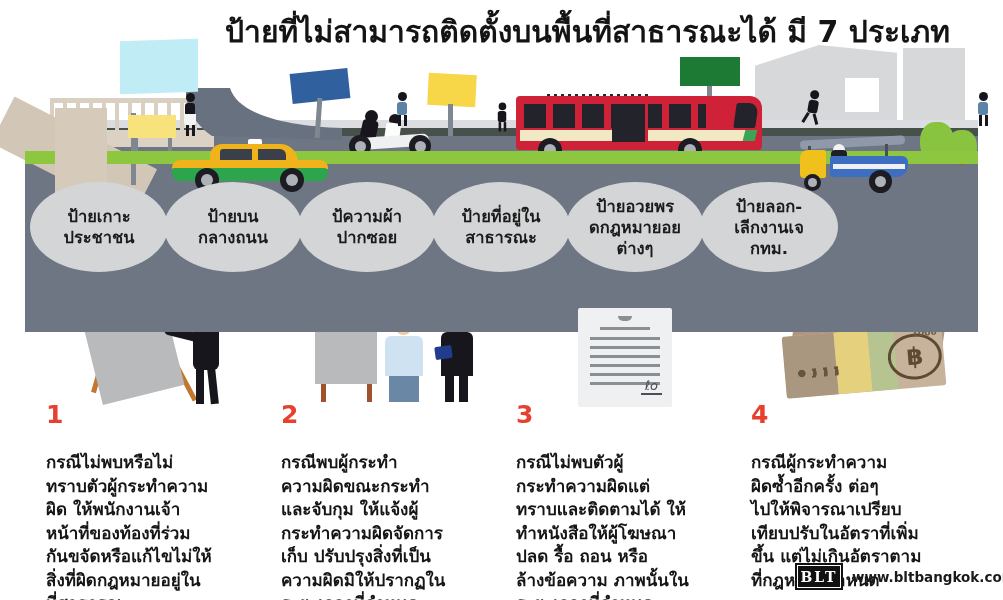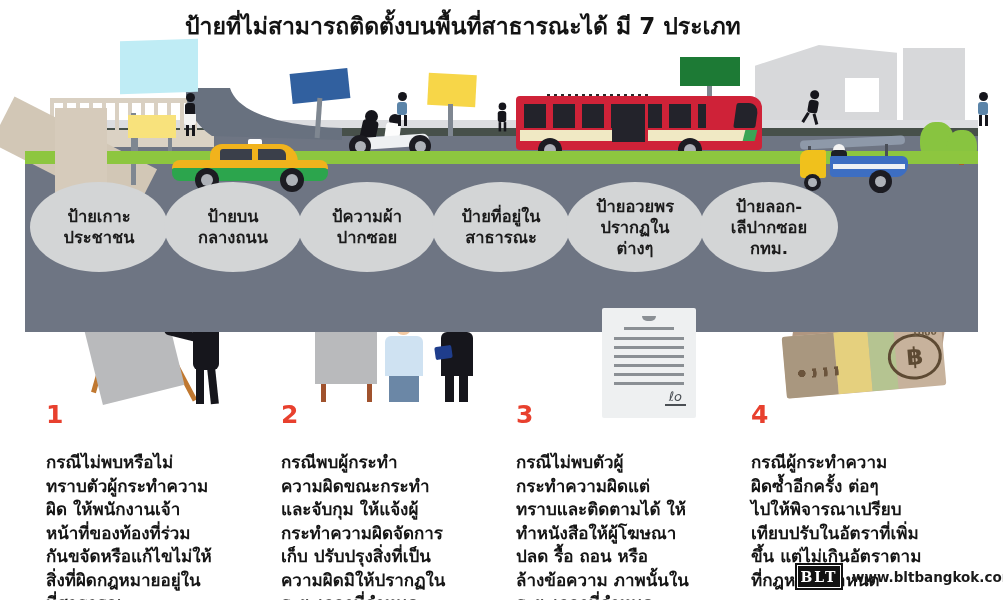--- a/index.html
+++ b/index.html
@@ -1,21 +1,21 @@
 <!DOCTYPE html>
 <html><head>
 <meta charset="utf-8">
 <style>
   html,body{margin:0;padding:0;background:#fff;}
   .page{position:relative;width:1003px;height:600px;background:#fff;overflow:hidden;
         font-family:"DejaVu Sans","Liberation Sans",sans-serif;color:#151515;}
   .abs{position:absolute;}
 
   
-  .title1{left:185px;top:8px;width:805px;text-align:left;font-size:23px;font-weight:700;color:#141414;z-index:6;}
+  .title1{left:185px;top:8px;width:805px;text-align:center;font-size:30px;font-weight:700;color:#141414;z-index:6;}
   .title2{left:0;top:279px;width:1003px;text-align:center;font-size:27px;font-weight:700;color:#141414;}
 
   
   .scene{left:0;top:38px;width:1003px;height:236px;}
   .building{background:#d7d8da;z-index:0;}
   .road{left:25px;top:136px;width:953px;height:136px;background:#6e7583;z-index:1;}
   .walk-light{left:25px;top:120px;width:953px;height:9px;background:#dcdde0;z-index:1;}
   .walk-dark{left:25px;top:128px;width:953px;height:8px;background:#47504a;z-index:1;}
   .grass{left:25px;top:151px;width:953px;height:13px;background:#8dc63f;z-index:3;}
 
@@ -45,21 +45,21 @@
   .tree{border-radius:45%;background:#88c440;z-index:2;}
   .trunk{background:#a85f2a;z-index:2;}
 
   
   .para{top:404px;font-size:17px;line-height:23.5px;font-weight:600;white-space:pre-line;text-indent:30px;}
   .num{position:absolute;left:0;top:-2px;width:26px;font-size:25px;line-height:25px;font-weight:700;
        color:#e8402e;text-indent:0;text-align:left;}
   .board{background:#b9babc;}
   .stick{background:#c07830;}
 
-  .doc{left:578px;top:308px;width:94px;height:110px;background:#eef0f1;border-radius:2px;z-index:1;margin-left:24px;}
+  .doc{left:578px;top:308px;width:94px;height:99px;background:#eef0f1;border-radius:2px;z-index:1;}
   .doc .line{position:absolute;left:12px;width:70px;height:2.5px;background:#8a8f94;}
   .sig{position:absolute;right:10px;bottom:12px;font-size:13px;font-style:italic;color:#4a4f54;
        border-bottom:2px solid #4a4f54;padding:0 4px;}
 
   .note{border-radius:3px;overflow:hidden;}
   .oval{position:absolute;border:3px solid #5d4a33;border-radius:50%;display:flex;align-items:center;
         justify-content:center;font-weight:700;color:#5d4a33;}
 
   .footer-logo{left:795px;top:563px;width:48px;height:27px;background:#111;color:#fff;display:flex;
                align-items:center;justify-content:center;font-family:"DejaVu Serif","Liberation Serif",serif;
@@ -224,24 +224,24 @@
   <div class="abs bubble-row">
     <div class="bubble">ป้ายเกาะ
 ประชาชน</div>
     <div class="bubble">ป้ายบน
 กลางถนน</div>
     <div class="bubble">ป้ความผ้า
 ปากซอย</div>
     <div class="bubble">ป้ายที่อยู่ใน
 สาธารณะ</div>
     <div class="bubble">ป้ายอวยพร
-ปรากฏใน
+ดกฎหมายอย
 ต่างๆ</div>
     <div class="bubble">ป้ายลอก-
-เลีปากซอย
+เลีกงานเจ
 กทม.</div>
   </div>
 
   <div class="abs title2">แนวทางการปฏิบัติตามบทบัญญัติของกฎหมาย มี 4 แนวทาง</div>
 
   <div class="abs" style="left:60px;top:306px;width:210px;height:100px;">
     <div class="stick" style="position:absolute;left:42px;top:8px;width:5px;height:80px;transform:rotate(16deg);"></div>
     <div class="stick" style="position:absolute;left:118px;top:36px;width:5px;height:62px;transform:rotate(-28deg);"></div>
     <div class="board" style="position:absolute;left:32px;top:10px;width:84px;height:80px;transform:rotate(-14deg);"></div>
     <div style="position:absolute;left:136px;top:2px;width:20px;height:9px;background:#16161c;border-radius:8px 8px 0 0;"></div>

